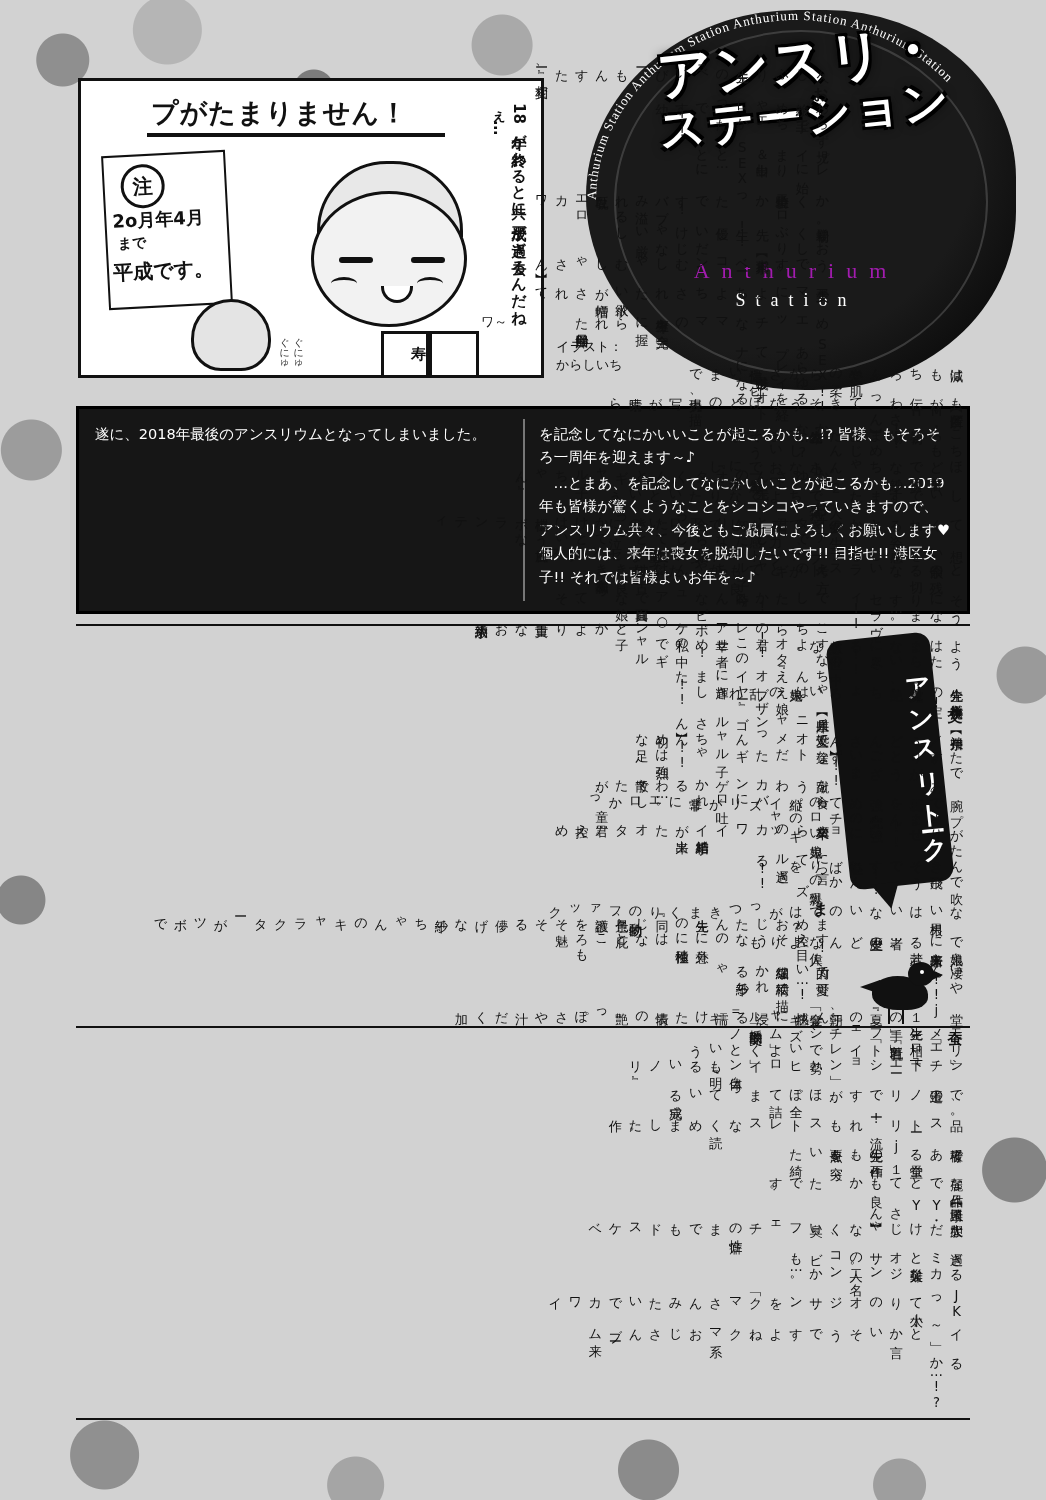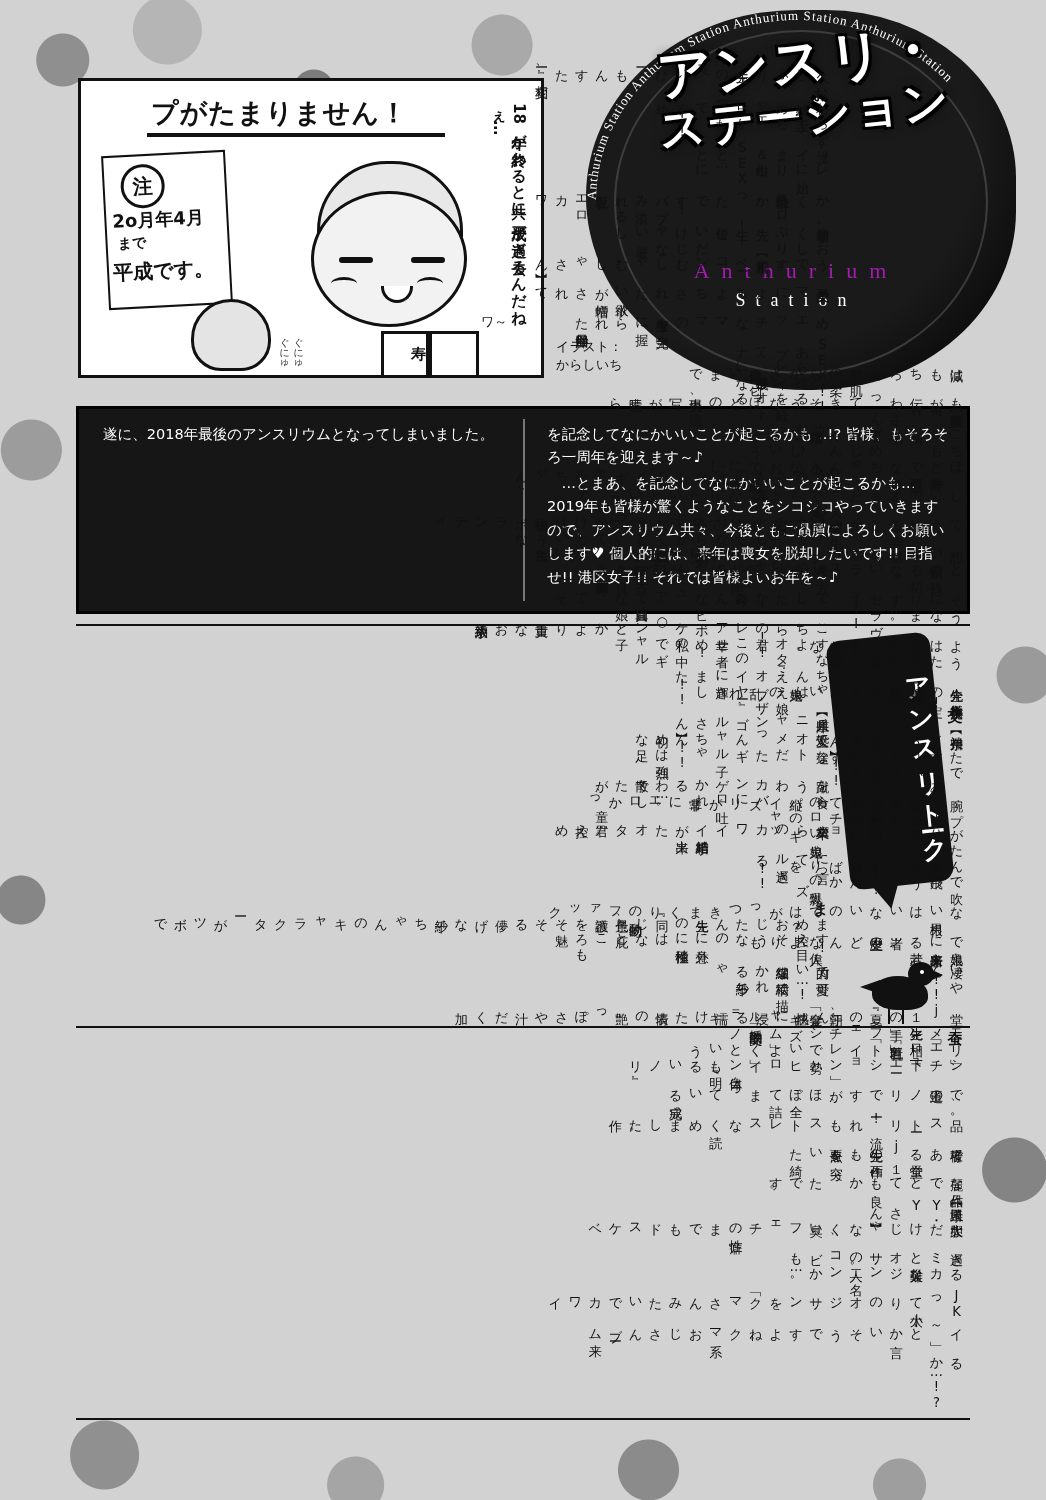--- a/index.html
+++ b/index.html
@@ -130,21 +130,21 @@
   
   .intro{
     position:absolute;left:76px;top:406px;width:894px;height:208px;
     background:#161616;border:3px solid #000;box-sizing:border-box;
     display:flex;color:#fff;
   }
   .intro-col{
     width:50%;padding:14px 16px;box-sizing:border-box;
     font-size:14.5px;line-height:1.62;
   }
-  .intro-col p{margin:0 0 2px 8px;}
+  .intro-col p{margin:0 0 2px 0;}
   .intro-sep{
     position:absolute;left:50%;top:10px;bottom:10px;width:2px;background:#777;
   }
   
   .rule{position:absolute;background:#111;height:2px;}
   
   .vcols{
     position:absolute;
     display:flex;flex-direction:row-reverse;
     writing-mode:vertical-rl;
@@ -217,21 +217,21 @@
       <div class="blush" style="left:250px;top:196px;"></div>
       <div class="blush" style="left:336px;top:196px;"></div>
       <div class="char-mouth"></div>
       <div class="small-char"></div>
       <div class="gift"></div>
       <div style="position:absolute;left:330px;top:264px;font-size:15px;font-weight:bold;color:#111;">寿</div>
       <div style="position:absolute;left:196px;top:250px;font-size:10px;color:#333;writing-mode:vertical-rl;">ぐにゅぐにゅ</div>
       <div style="position:absolute;left:400px;top:232px;font-size:13px;color:#111;">ワ～</div>
     </div>
   </div>
-  <div class="comic-credit" style="white-space:pre-line;">イラスト：
+  <div class="comic-credit" style="white-space:pre-line;text-align:right;">イラスト：
 からしいち</div>
 
   <div class="logo-wrap">
     <div class="logo-blob"></div>
     <div class="logo-ring"></div>
     <svg class="logo-arc" viewBox="0 0 480 400">
       <defs>
         <path id="arcpath" d="M 40,200 A 200,180 0 1,1 440,200 A 200,180 0 1,1 40,200" fill="none"></path>
       </defs>
       <text><textPath href="#arcpath" startOffset="0">Anthurium Station Anthurium Station Anthurium Station Anthurium Station</textPath></text>

